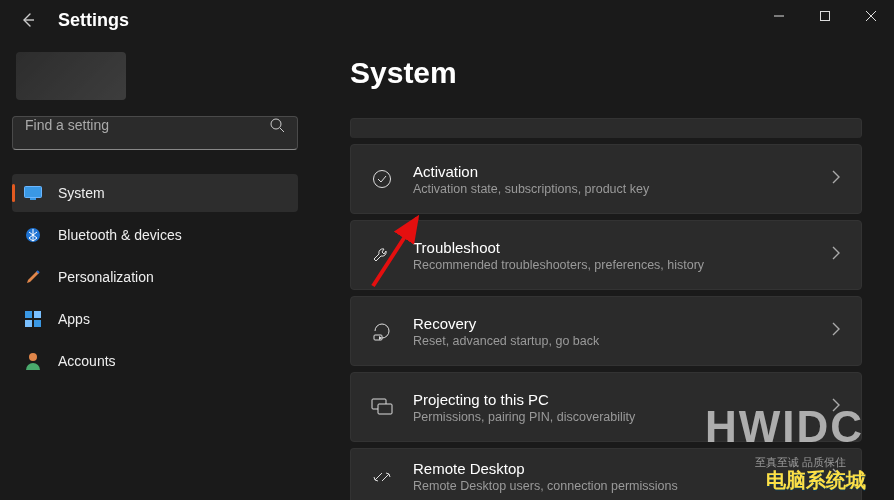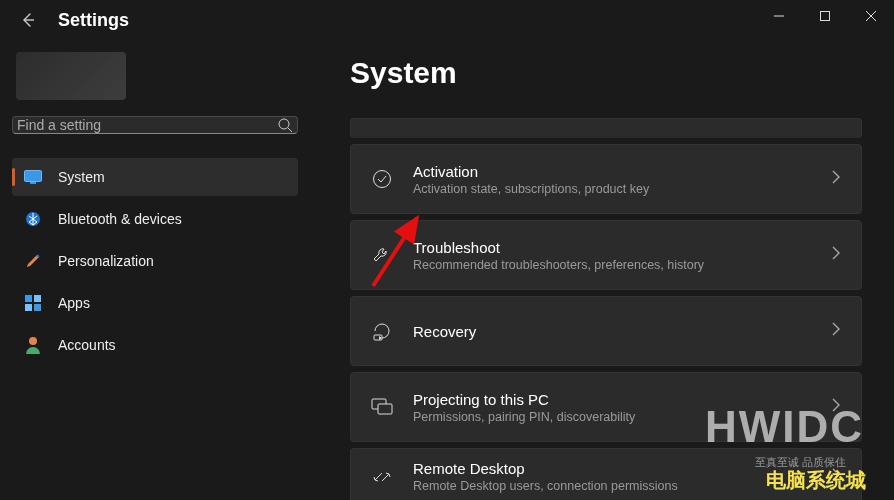--- a/index.html
+++ b/index.html
@@ -5,21 +5,21 @@
 * { margin: 0; padding: 0; box-sizing: border-box; font-family: 'Segoe UI', sans-serif; }
 body { background: #1a1a1a; color: #fff; overflow: hidden; width: 894px; height: 500px; position: relative; }
 .titlebar { display: flex; align-items: center; height: 40px; padding-left: 14px; }
 .back-btn { width: 28px; height: 28px; display: flex; align-items: center; justify-content: center; cursor: pointer; }
 .app-title { font-size: 18px; margin-left: 16px; font-weight: 600; }
 .win-controls { position: absolute; top: 0; right: 0; display: flex; }
 .win-btn { width: 46px; height: 32px; display: flex; align-items: center; justify-content: center; cursor: pointer; }
 .layout { display: flex; height: calc(100% - 40px); }
 .sidebar { width: 310px; padding: 8px 12px; }
 .profile { width: 110px; height: 48px; margin: 4px 2px 16px 4px; background: linear-gradient(135deg,#3a3a3a,#555); border-radius: 4px; opacity: 0.6; filter: blur(0.5px); }
-.search-box { display: flex; align-items: flex-start; background: #2b2b2b; border: 1px solid #4a4a4a; border-radius: 4px; height: 18px; padding: 0 4px; margin-bottom: 24px; border-bottom: 1px solid #888; }
+.search-box { display: flex; align-items: flex-start; background: #2b2b2b; border: 1px solid #4a4a4a; border-radius: 4px; height: 34px; padding: 0 12px; margin-bottom: 24px; border-bottom: 1px solid #888; }
 .search-input { flex: 1; background: transparent; border: none; outline: none; color: #cfcfcf; font-size: 14px; }
 .search-input::placeholder { color: #aaa; }
 .nav-list { display: flex; flex-direction: column; gap: 4px; }
 .nav-item { display: flex; align-items: center; height: 38px; border-radius: 4px; padding: 0 12px; cursor: pointer; position: relative; }
 .nav-item.active { background: #2d2d2d; }
 .nav-item.active::before { content: ''; position: absolute; left: 0; top: 10px; bottom: 10px; width: 3px; background: #e35a20; border-radius: 2px; }
 .nav-icon { width: 18px; height: 18px; margin-right: 16px; display: flex; align-items: center; justify-content: center; }
 .nav-label { font-size: 14px; color: #eee; }
 .main { flex: 1; padding: 8px 32px 0 40px; overflow-y: auto; }
 .page-title { font-size: 30px; font-weight: 600; margin: 8px 0 28px 0; }
@@ -166,20 +166,21 @@
       <div class="row">
         <span class="row-icon">
             <svg width="20" height="20">
               <path d="M3 10a7 7 0 117 7" stroke="#ddd" fill="none"></path>
               <path d="M10 17l-3-2v4z" fill="#ddd"></path>
               <rect x="2" y="14" width="8" height="5" rx="1" stroke="#ddd" fill="none"></rect>
             </svg>
           </span>
         <div class="row-body">
           <span class="row-title">Recovery</span>
+          <span class="row-sub">Reset, advanced startup, go back</span>
         </div>
         <span class="chev"><svg width="10" height="14">
               <path d="M2 1l6 6-6 6" stroke="#aaa" fill="none" stroke-width="1.4"></path>
             </svg></span>
       </div>
 
       <div class="row">
         <span class="row-icon">
             <svg width="22" height="18">
               <rect x="1" y="1" width="14" height="10" rx="1" stroke="#ddd" fill="none"></rect>

